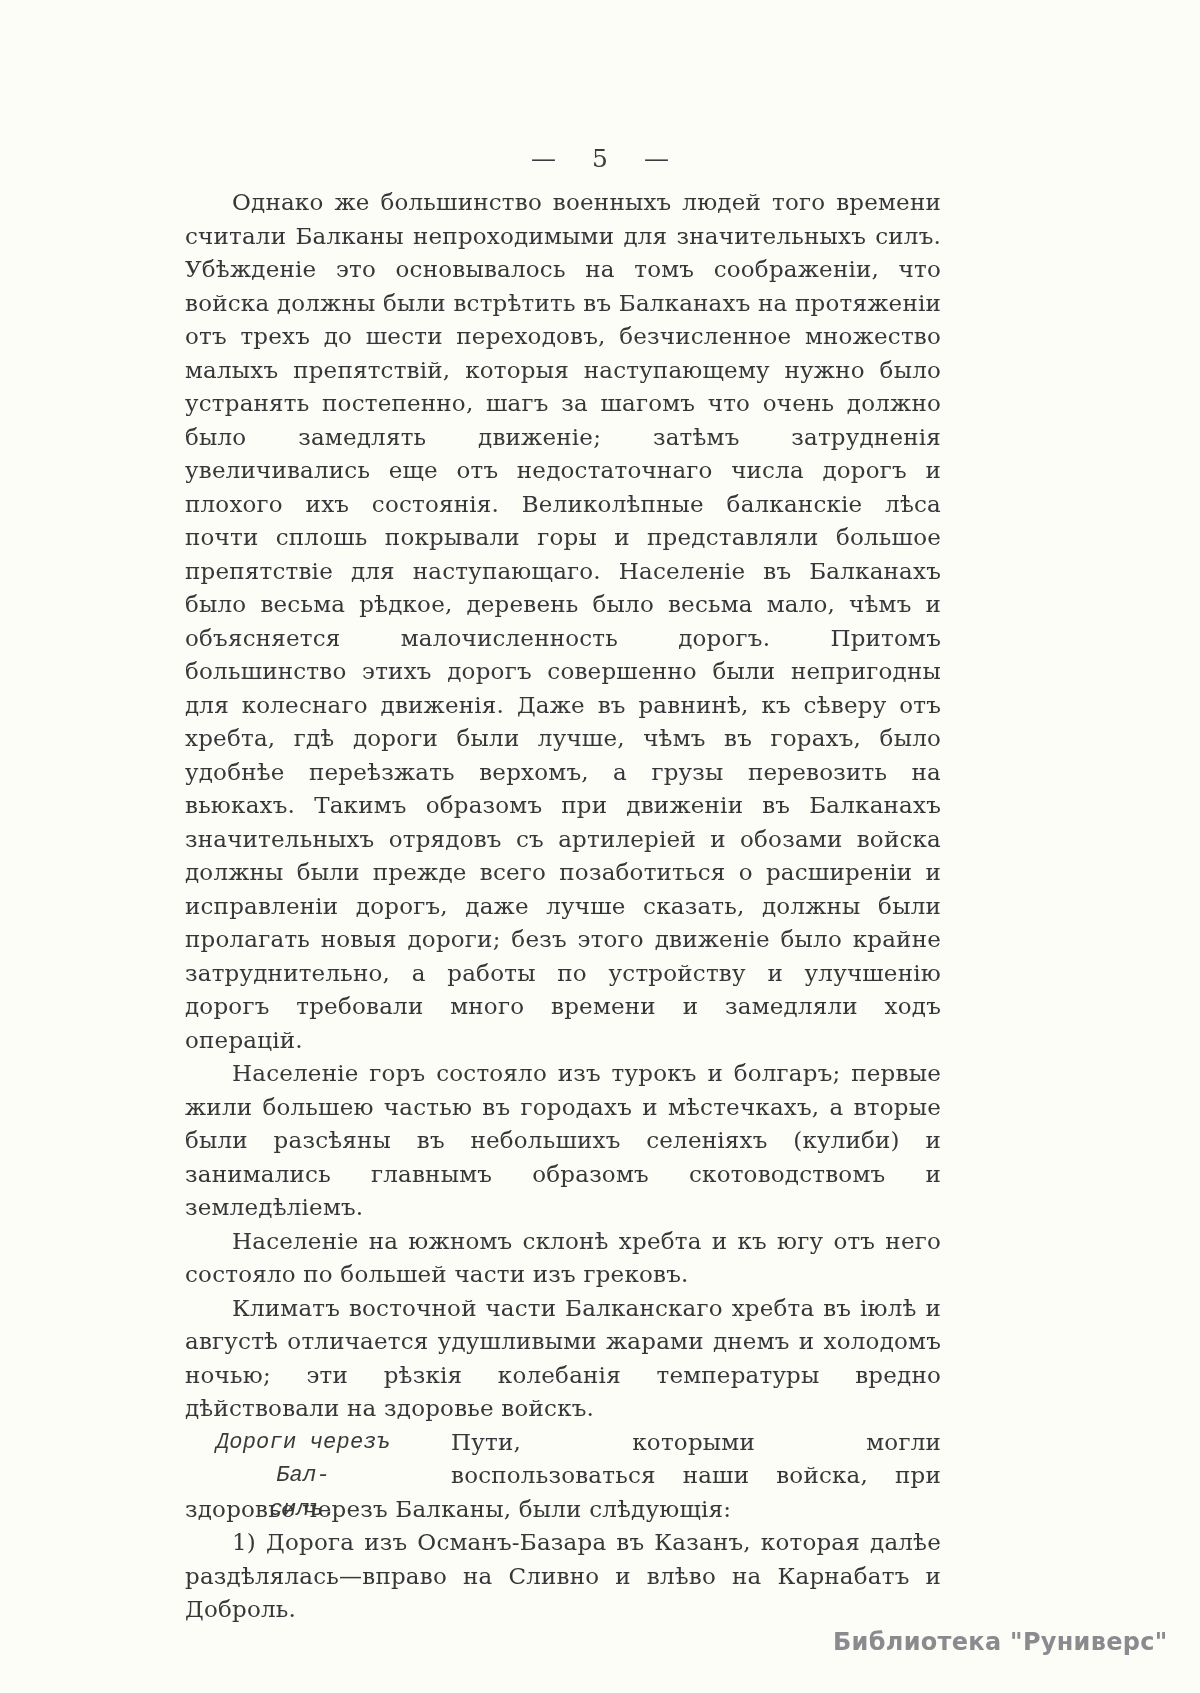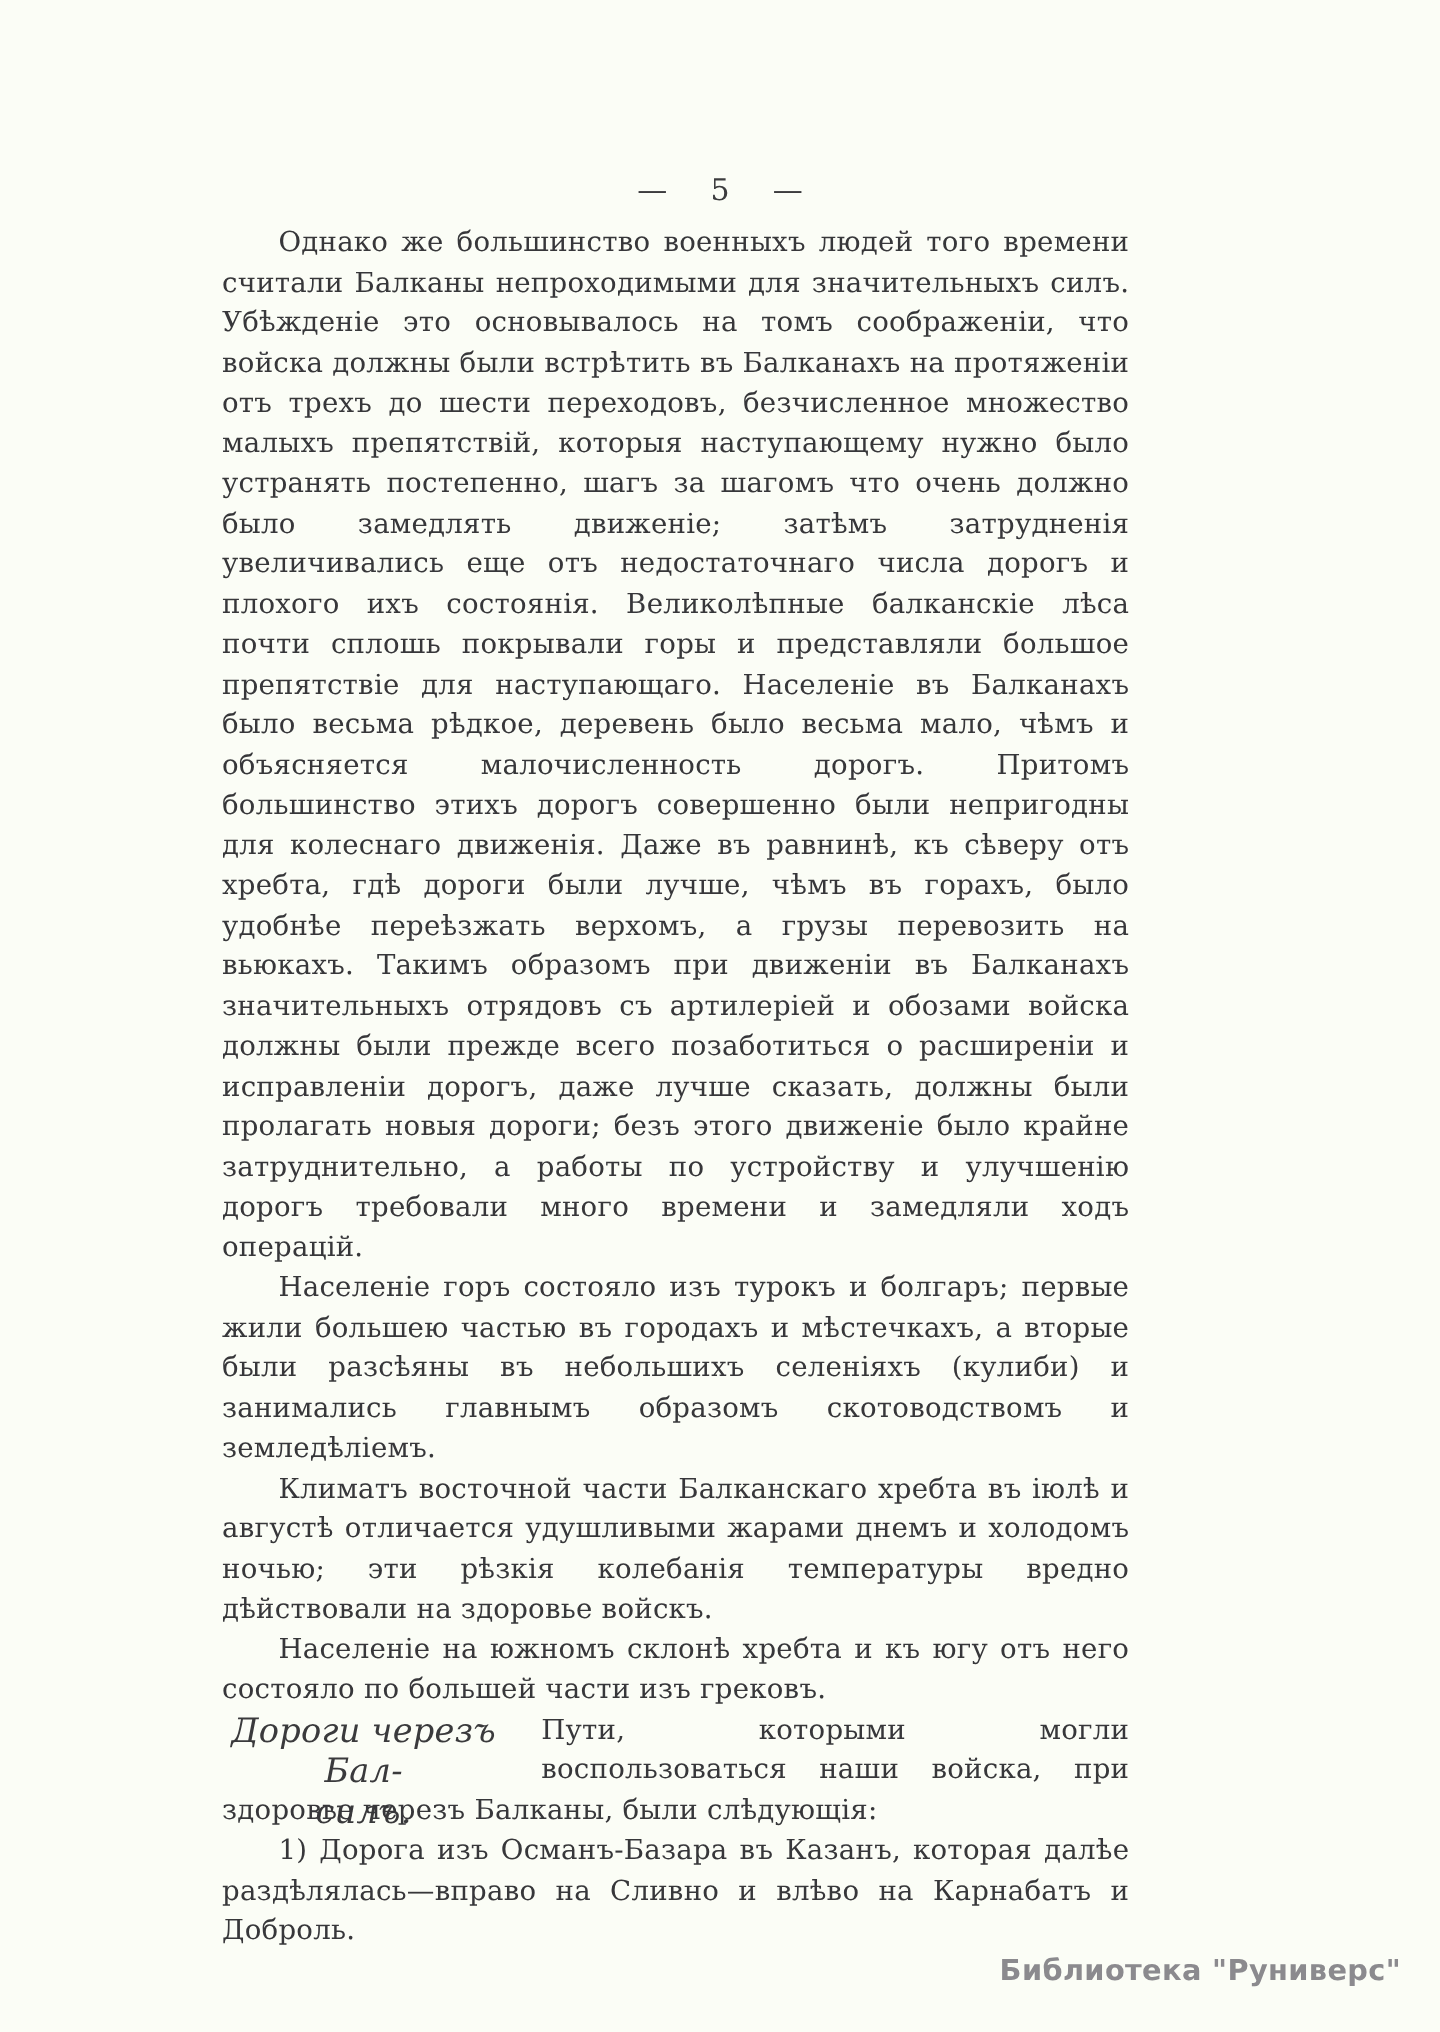--- a/index.html
+++ b/index.html
@@ -48,25 +48,26 @@
     display: block;
     clear: both;
   }
   .margin-note {
     float: left;
     width: 266px;
     height: 67px;
     box-sizing: border-box;
     padding-right: 30px;
     font-style: italic;
-    font-size: 28px;
+    font-size: 22px;
     text-align: center;
     text-indent: 0;
     line-height: 33.5px;
     color: #3a3a3c;
+    font-family: Liberation Mono, monospace;
   }
   .watermark {
     position: absolute;
     left: 833px;
     top: 1628px;
     font-family: "DejaVu Sans", sans-serif;
     font-weight: bold;
     font-size: 24px;
     color: #8b8a8e;
     letter-spacing: 0.3px;
@@ -80,23 +81,23 @@
 
   <div class="page-number">— 5 —</div>
 
   <div class="text-block">
 
 
     <p>Однако же большинство военныхъ людей того времени считали Балканы непроходимыми для значительныхъ силъ. Убѣжденіе это основывалось на томъ соображеніи, что войска должны были встрѣтить въ Балканахъ на протяженіи отъ трехъ до шести переходовъ, безчисленное множество малыхъ препятствій, которыя наступающему нужно было устранять постепенно, шагъ за шагомъ что очень должно было замедлять движеніе; затѣмъ затрудненія увеличивались еще отъ недостаточнаго числа дорогъ и плохого ихъ состоянія. Великолѣпные балканскіе лѣса почти сплошь покрывали горы и представляли большое препятствіе для наступающаго. Населеніе въ Балканахъ было весьма рѣдкое, деревень было весьма мало, чѣмъ и объясняется малочисленность дорогъ. Притомъ большинство этихъ дорогъ совершенно были непригодны для колеснаго движенія. Даже въ равнинѣ, къ сѣверу отъ хребта, гдѣ дороги были лучше, чѣмъ въ горахъ, было удобнѣе переѣзжать верхомъ, а грузы перевозить на вьюкахъ. Такимъ образомъ при движеніи въ Балканахъ значительныхъ отрядовъ съ артилеріей и обозами войска должны были прежде всего позаботиться о расширеніи и исправленіи дорогъ, даже лучше сказать, должны были пролагать новыя дороги; безъ этого движеніе было крайне затруднительно, а работы по устройству и улучшенію дорогъ требовали много времени и замедляли ходъ операцій.</p>
 
     <p>Населеніе горъ состояло изъ турокъ и болгаръ; первые жили большею частью въ городахъ и мѣстечкахъ, а вторые были разсѣяны въ небольшихъ селеніяхъ (кулиби) и занимались главнымъ образомъ скотоводствомъ и земледѣліемъ.</p>
 
+    <p>Населеніе на южномъ склонѣ хребта и къ югу отъ него состояло по большей части изъ грековъ.</p>
+
     <p>Климатъ восточной части Балканскаго хребта въ іюлѣ и августѣ отличается удушливыми жарами днемъ и холодомъ ночью; эти рѣзкія колебанія температуры вредно дѣйствовали на здоровье войскъ.</p>
-
-    <p>Населеніе на южномъ склонѣ хребта и къ югу отъ него состояло по большей части изъ грековъ.</p>
 
     <div class="note-row">
       <div class="margin-note">
         <div>Дороги черезъ Бал-</div>
         <div>силъ.</div>
       </div>
       <p class="no-indent">Пути, которыми могли воспользоваться наши войска, при здоровье черезъ Балканы, были слѣдующія:</p>
     </div>
 
     <p>1) Дорога изъ Османъ-Базара въ Казанъ, которая далѣе раздѣлялась—вправо на Сливно и влѣво на Карнабатъ и Доброль.</p>

